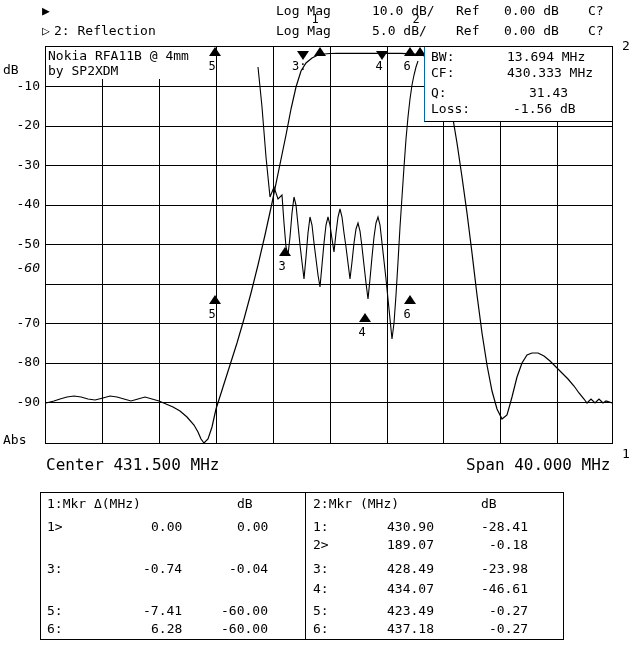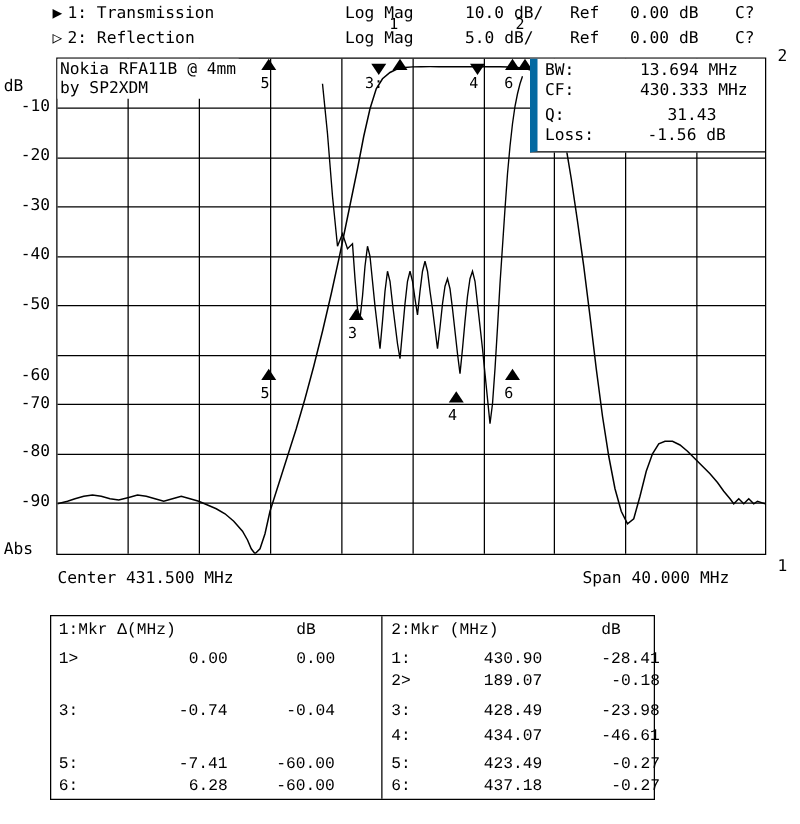--- a/index.html
+++ b/index.html
@@ -12,48 +12,47 @@
 
   
   #plot{position:absolute;left:45px;top:46px;width:568px;height:398px;border:1px solid #000;box-sizing:border-box;}
   #plot .hline{position:absolute;left:0;width:100%;height:1px;background:#000;}
   #plot .vline{position:absolute;top:0;height:100%;width:1px;background:#000;}
 
   .ylab{position:absolute;font-size:13px;text-align:right;width:40px;}
   .dBlab{position:absolute;left:3px;top:62px;font-size:13px;}
   .abslab{position:absolute;left:3px;top:432px;font-size:13px;}
 
-  .infobox{position:absolute;left:424px;top:47px;width:188px;height:75px;background:#fff;border-left:6px solid #0369a1;border-bottom:1px solid #000;box-sizing:border-box;}
+  .infobox{position:absolute;left:424px;top:47px;width:188px;height:75px;background:#fff;border-left:1px solid #0369a1;border-bottom:1px solid #000;box-sizing:border-box;}
   .infobox .row{position:absolute;font-size:13px;white-space:pre;}
 
   .titlebox{position:absolute;left:46px;top:47px;font-size:13px;background:#fff;padding:1px 2px;white-space:pre;line-height:15px;}
 
   
   .mk{position:absolute;font-size:12px;text-align:center;width:14px;}
   .mktri{position:absolute;width:0;height:0;}
   .tri-up{border-left:6px solid transparent;border-right:6px solid transparent;border-bottom:9px solid #000;}
   .tri-dn{border-left:6px solid transparent;border-right:6px solid transparent;border-top:9px solid #000;}
 
-  .footaxis{position:absolute;font-size:13px;white-space:pre;}
+  .footaxis{position:absolute;font-size:16px;white-space:pre;}
 
   
   .tbl{position:absolute;border:1px solid #000;box-sizing:border-box;background:#fff;}
   .tbl .cell{position:absolute;font-size:13px;white-space:pre;}
   .vsep{position:absolute;top:0;height:100%;width:1px;background:#000;}
 
   svg{display:block;}
 </style>
 </head>
 <body>
 
 <div id="root">
 
   <div class="hdrline" style="top:2px;">
     <span class="t" style="left:42px;top:1px;">▶</span>
-    <span class="t" style="left:54px;top:1px;">1: Transmission</span>
     <span class="t" style="left:276px;top:1px;">Log Mag</span>
     <span class="t" style="left:372px;top:1px;">10.0 dB/</span>
     <span class="t" style="left:456px;top:1px;">Ref</span>
     <span class="t" style="left:504px;top:1px;">0.00 dB</span>
     <span class="t" style="left:588px;top:1px;">C?</span>
   </div>
 
   <div class="hdrline" style="top:22px;">
     <span class="t" style="left:42px;top:1px;">▷</span>
     <span class="t" style="left:54px;top:1px;">2: Reflection</span>
@@ -71,21 +70,21 @@
   <div class="t" style="left:622px;top:446px;">1</div>
 
   <div class="dBlab">dB</div>
   <div class="abslab">Abs</div>
 
   <div class="ylab" style="left:0px;top:78px;">-10</div>
   <div class="ylab" style="left:0px;top:117px;">-20</div>
   <div class="ylab" style="left:0px;top:157px;">-30</div>
   <div class="ylab" style="left:0px;top:196px;">-40</div>
   <div class="ylab" style="left:0px;top:236px;">-50</div>
-  <div class="ylab" style="left:0px;top:293px;">-60</div>
+  <div class="ylab" style="left:0px;top:260px;font-style:italic;">-60</div>
   <div class="ylab" style="left:0px;top:315px;">-70</div>
   <div class="ylab" style="left:0px;top:354px;">-80</div>
   <div class="ylab" style="left:0px;top:394px;">-90</div>
 
   <div id="plot">
     <div class="hline" style="top:39px;"></div>
     <div class="hline" style="top:79px;"></div>
     <div class="hline" style="top:118px;"></div>
     <div class="hline" style="top:158px;"></div>
     <div class="hline" style="top:197px;"></div>
@@ -150,21 +149,21 @@
     <span class="row" style="left:82px;top:18px;">430.333 MHz</span>
     <span class="row" style="left:6px;top:38px;">Q:</span>
     <span class="row" style="left:104px;top:38px;">31.43</span>
     <span class="row" style="left:6px;top:54px;">Loss:</span>
     <span class="row" style="left:88px;top:54px;">-1.56 dB</span>
   </div>
 
   <div class="footaxis" style="left:46px;top:455px;">Center 431.500 MHz</div>
   <div class="footaxis" style="left:466px;top:455px;text-align:center;">Span 40.000 MHz</div>
 
-  <div class="tbl" style="left:40px;top:492px;width:484px;height:148px;font-family:Liberation Mono, monospace;">
+  <div class="tbl" style="left:40px;top:492px;width:524px;height:148px;">
     <div class="vsep" style="left:264px;"></div>
 
     <span class="cell" style="left:6px;top:3px;">1:Mkr Δ(MHz)</span>
     <span class="cell" style="left:196px;top:3px;">dB</span>
 
     <span class="cell" style="left:6px;top:26px;">1&gt;</span>
     <span class="cell" style="left:110px;top:26px;">0.00</span>
     <span class="cell" style="left:196px;top:26px;">0.00</span>
 
     <span class="cell" style="left:6px;top:68px;">3:</span>

